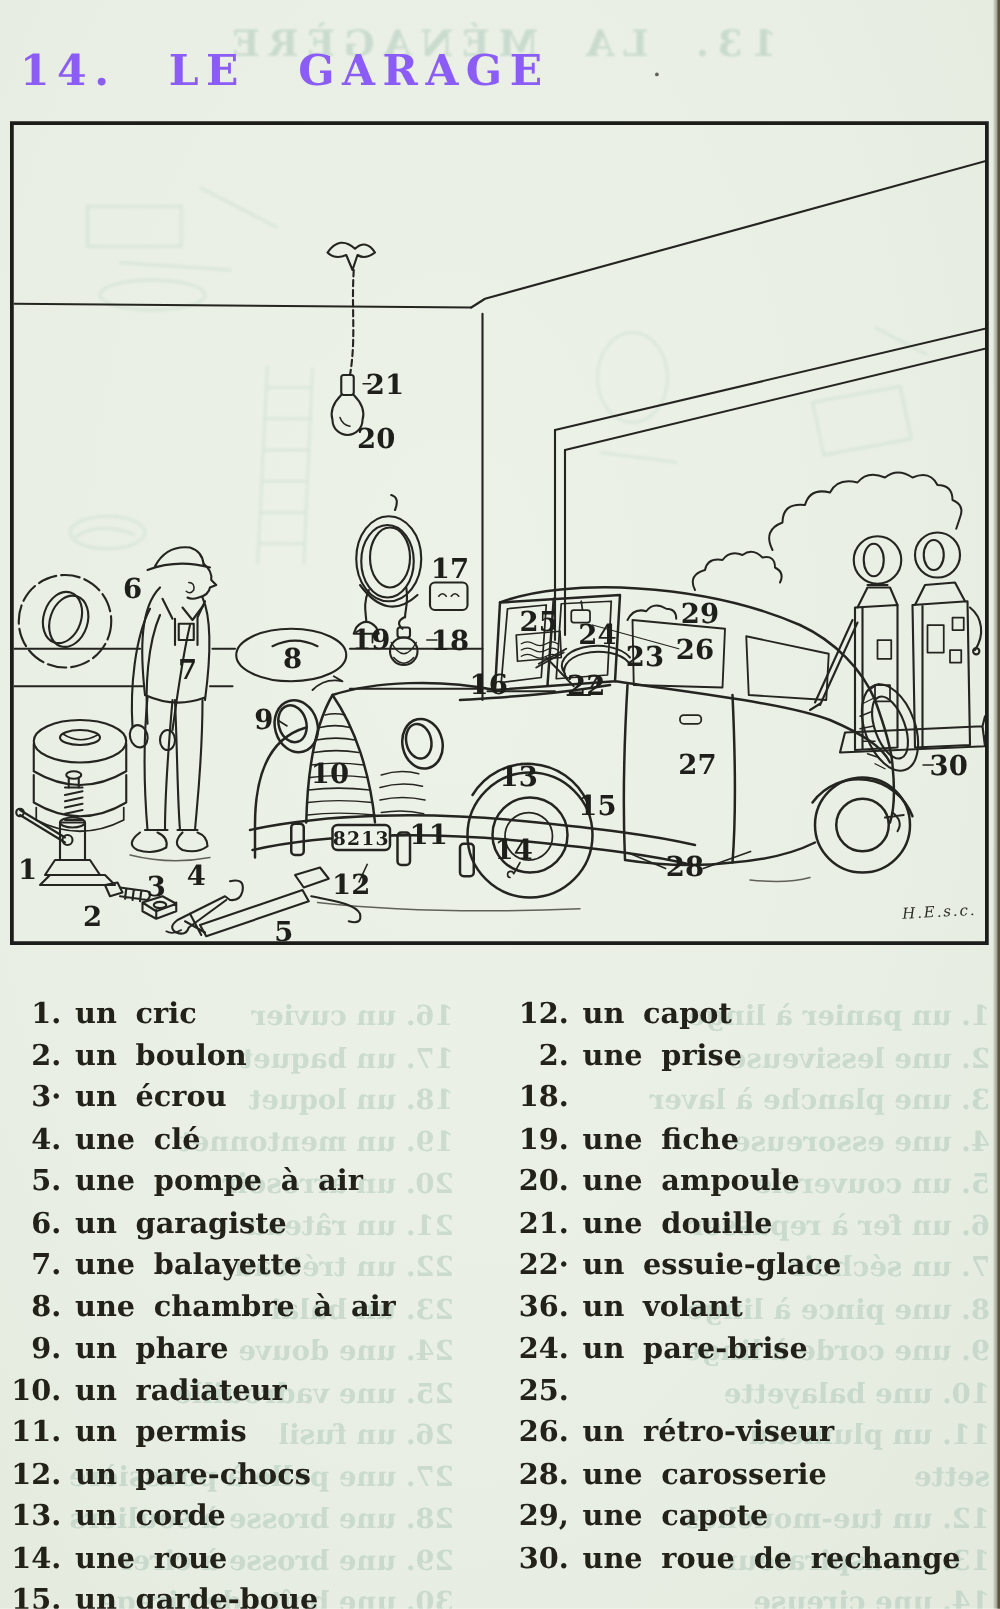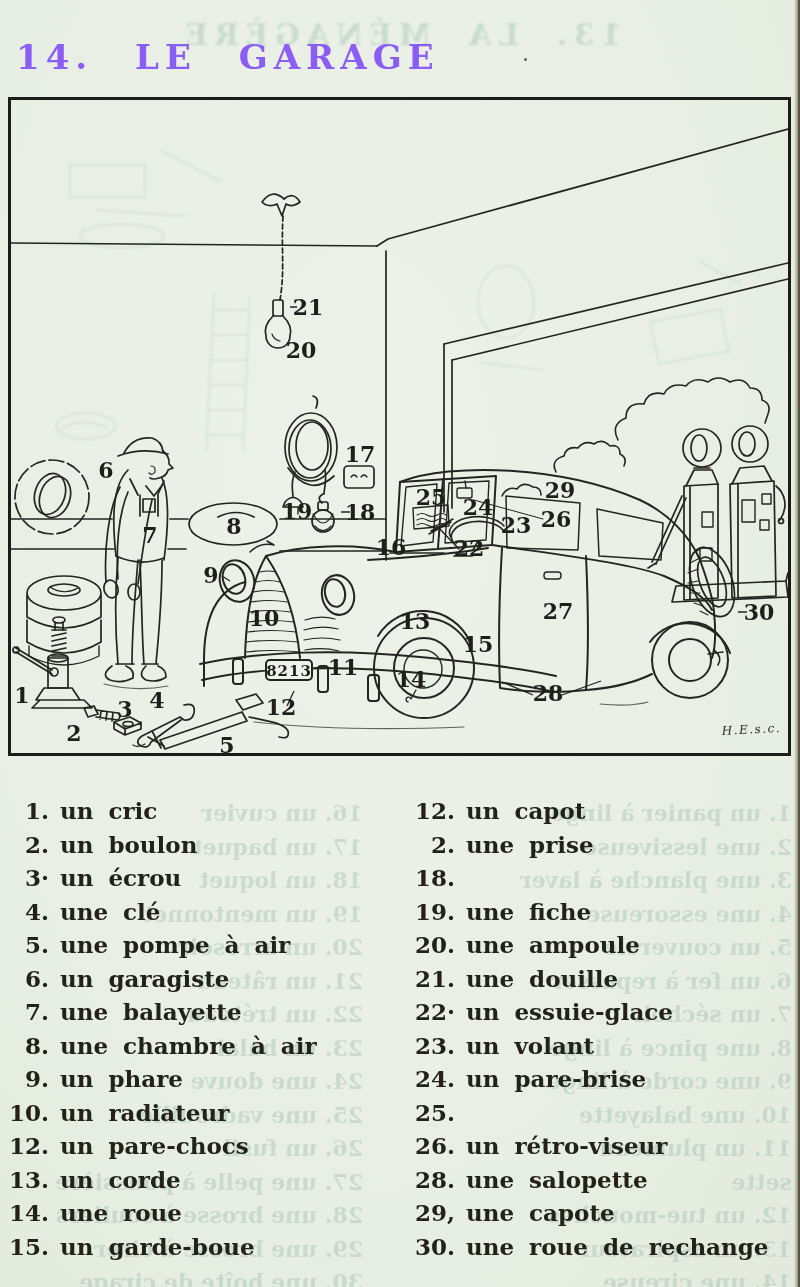--- a/index.html
+++ b/index.html
@@ -407,20 +407,24 @@
     <div class="vocab-row">
       <span class="vocab-num">9.</span>
       <span class="vocab-term">un phare</span>
     </div>
 
     <div class="vocab-row">
       <span class="vocab-num">10.</span>
       <span class="vocab-term">un radiateur</span>
     </div>
 
+    <div class="vocab-row">
+      <span class="vocab-num">11.</span>
+      <span class="vocab-term">un permis</span>
+    </div>
 
     <div class="vocab-row">
       <span class="vocab-num">12.</span>
       <span class="vocab-term">un pare-chocs</span>
     </div>
 
     <div class="vocab-row">
       <span class="vocab-num">13.</span>
       <span class="vocab-term">un corde</span>
     </div>
@@ -465,42 +469,42 @@
       <span class="vocab-num">21.</span>
       <span class="vocab-term">une douille</span>
     </div>
 
     <div class="vocab-row">
       <span class="vocab-num">22·</span>
       <span class="vocab-term">un essuie-glace</span>
     </div>
 
     <div class="vocab-row">
-      <span class="vocab-num">23.</span>
+      <span class="vocab-num">36.</span>
       <span class="vocab-term">un volant</span>
     </div>
 
     <div class="vocab-row">
       <span class="vocab-num">24.</span>
       <span class="vocab-term">un pare-brise</span>
     </div>
 
     <div class="vocab-row">
       <span class="vocab-num">25.</span>
     </div>
 
     <div class="vocab-row">
       <span class="vocab-num">26.</span>
       <span class="vocab-term">un rétro-viseur</span>
     </div>
 
 
     <div class="vocab-row">
       <span class="vocab-num">28.</span>
-      <span class="vocab-term">une salopette</span>
+      <span class="vocab-term">une carosserie</span>
     </div>
 
     <div class="vocab-row">
       <span class="vocab-num">29,</span>
       <span class="vocab-term">une capote</span>
     </div>
 
     <div class="vocab-row">
       <span class="vocab-num">30.</span>
       <span class="vocab-term">une roue de rechange</span>

